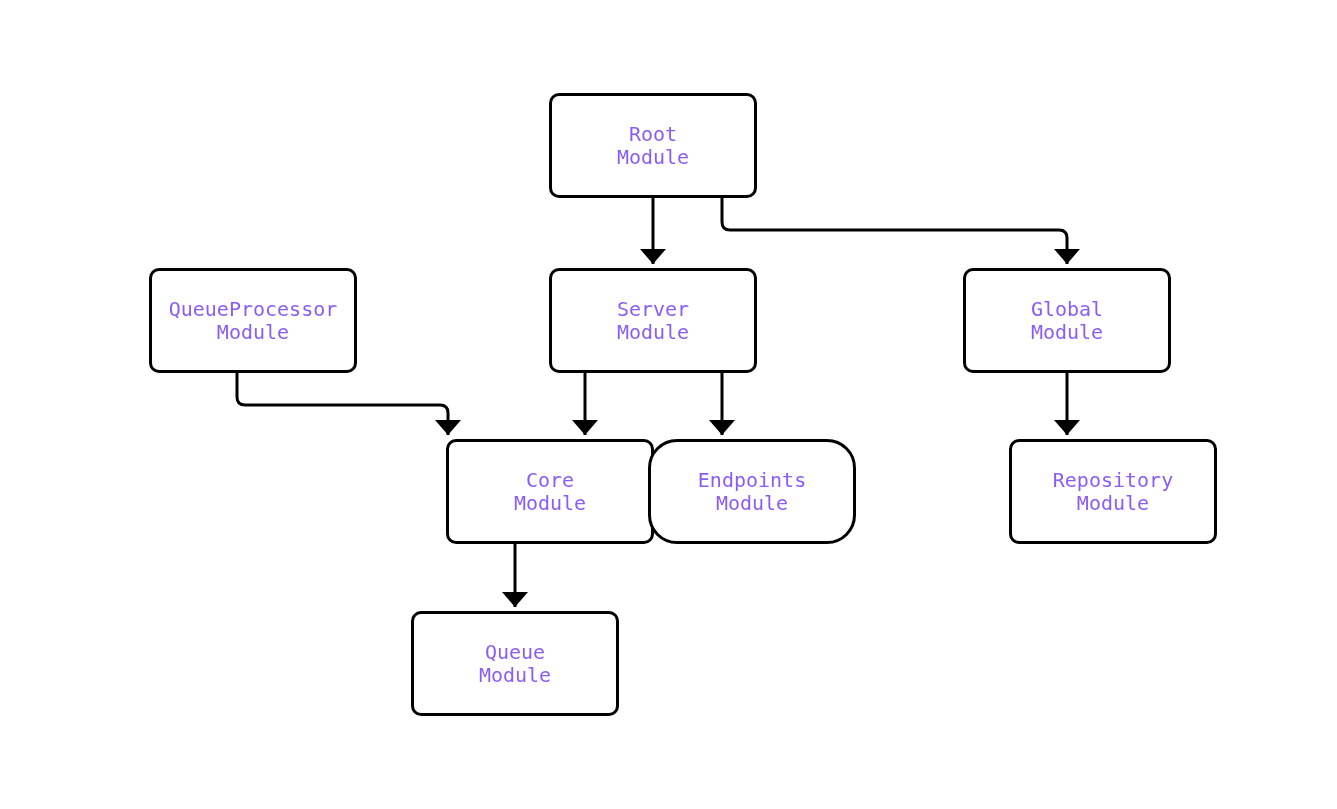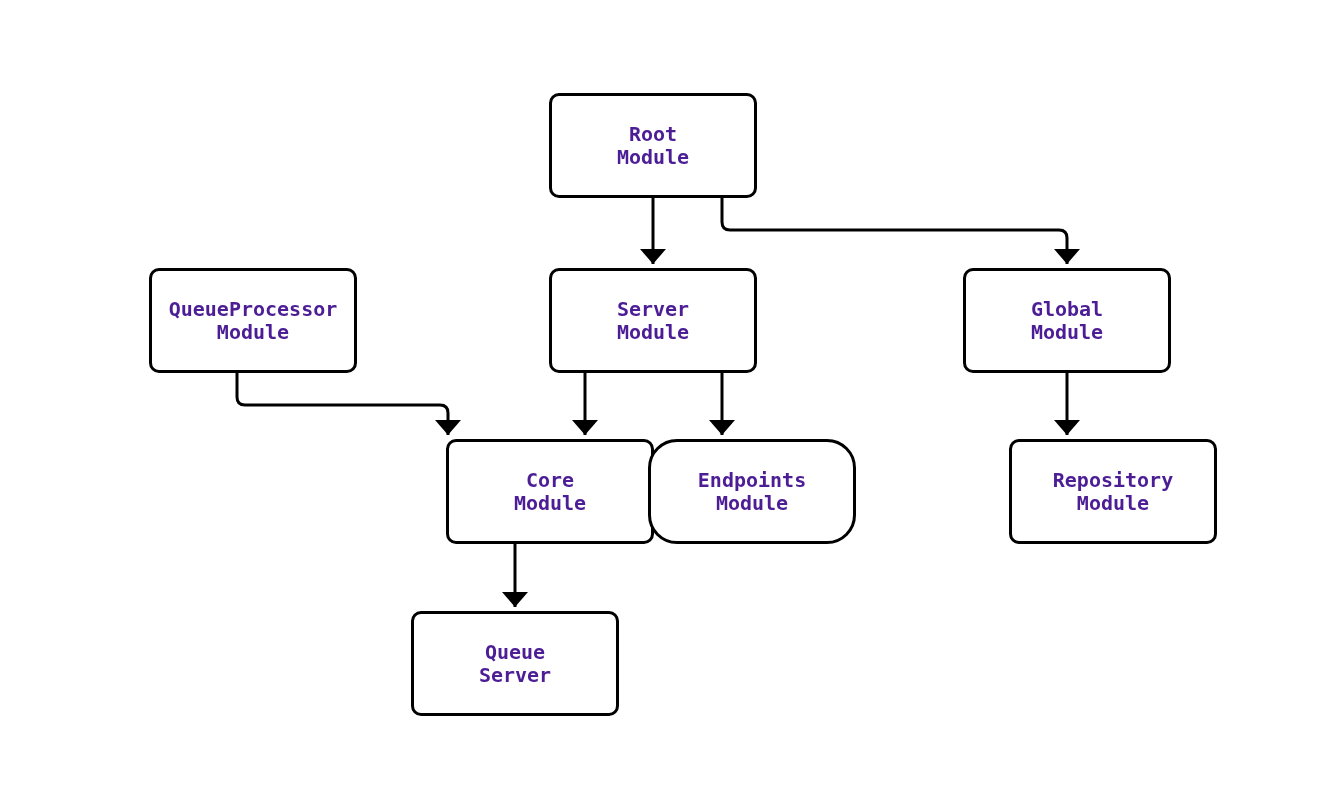--- a/index.html
+++ b/index.html
@@ -40,23 +40,23 @@
     border: 3px solid #000000;
     border-radius: 10px;
     display: flex;
     align-items: center;
     justify-content: center;
   }
   .node-label {
     white-space: pre-line;
     text-align: center;
     font-size: 20px;
-    font-weight: bold;
+    font-weight: normal;
     line-height: 23px;
-    color: #4c1d95;
+    color: #8b5cf6;
   }
   
   .pos-root          { left: 549px; top: 93px;  }
   .pos-queueprocessor{ left: 149px; top: 268px; }
   .pos-server        { left: 549px; top: 268px; }
   .pos-global        { left: 963px; top: 268px; border-radius: 10px; }
   .pos-core          { left: 411px; top: 439px; margin-left: 35px; }
   .pos-endpoints     { left: 648px; top: 439px; border-radius: 29px; }
   .pos-repository    { left: 1009px; top: 439px; }
   .pos-queue         { left: 411px; top: 611px; }
@@ -113,16 +113,16 @@
 Module</span>
   </div>
 
   <div class="node pos-repository">
     <span class="node-label">Repository
 Module</span>
   </div>
 
   <div class="node pos-queue">
     <span class="node-label">Queue
-Server</span>
+Module</span>
   </div>
 
 </div>
 
 </body></html>

